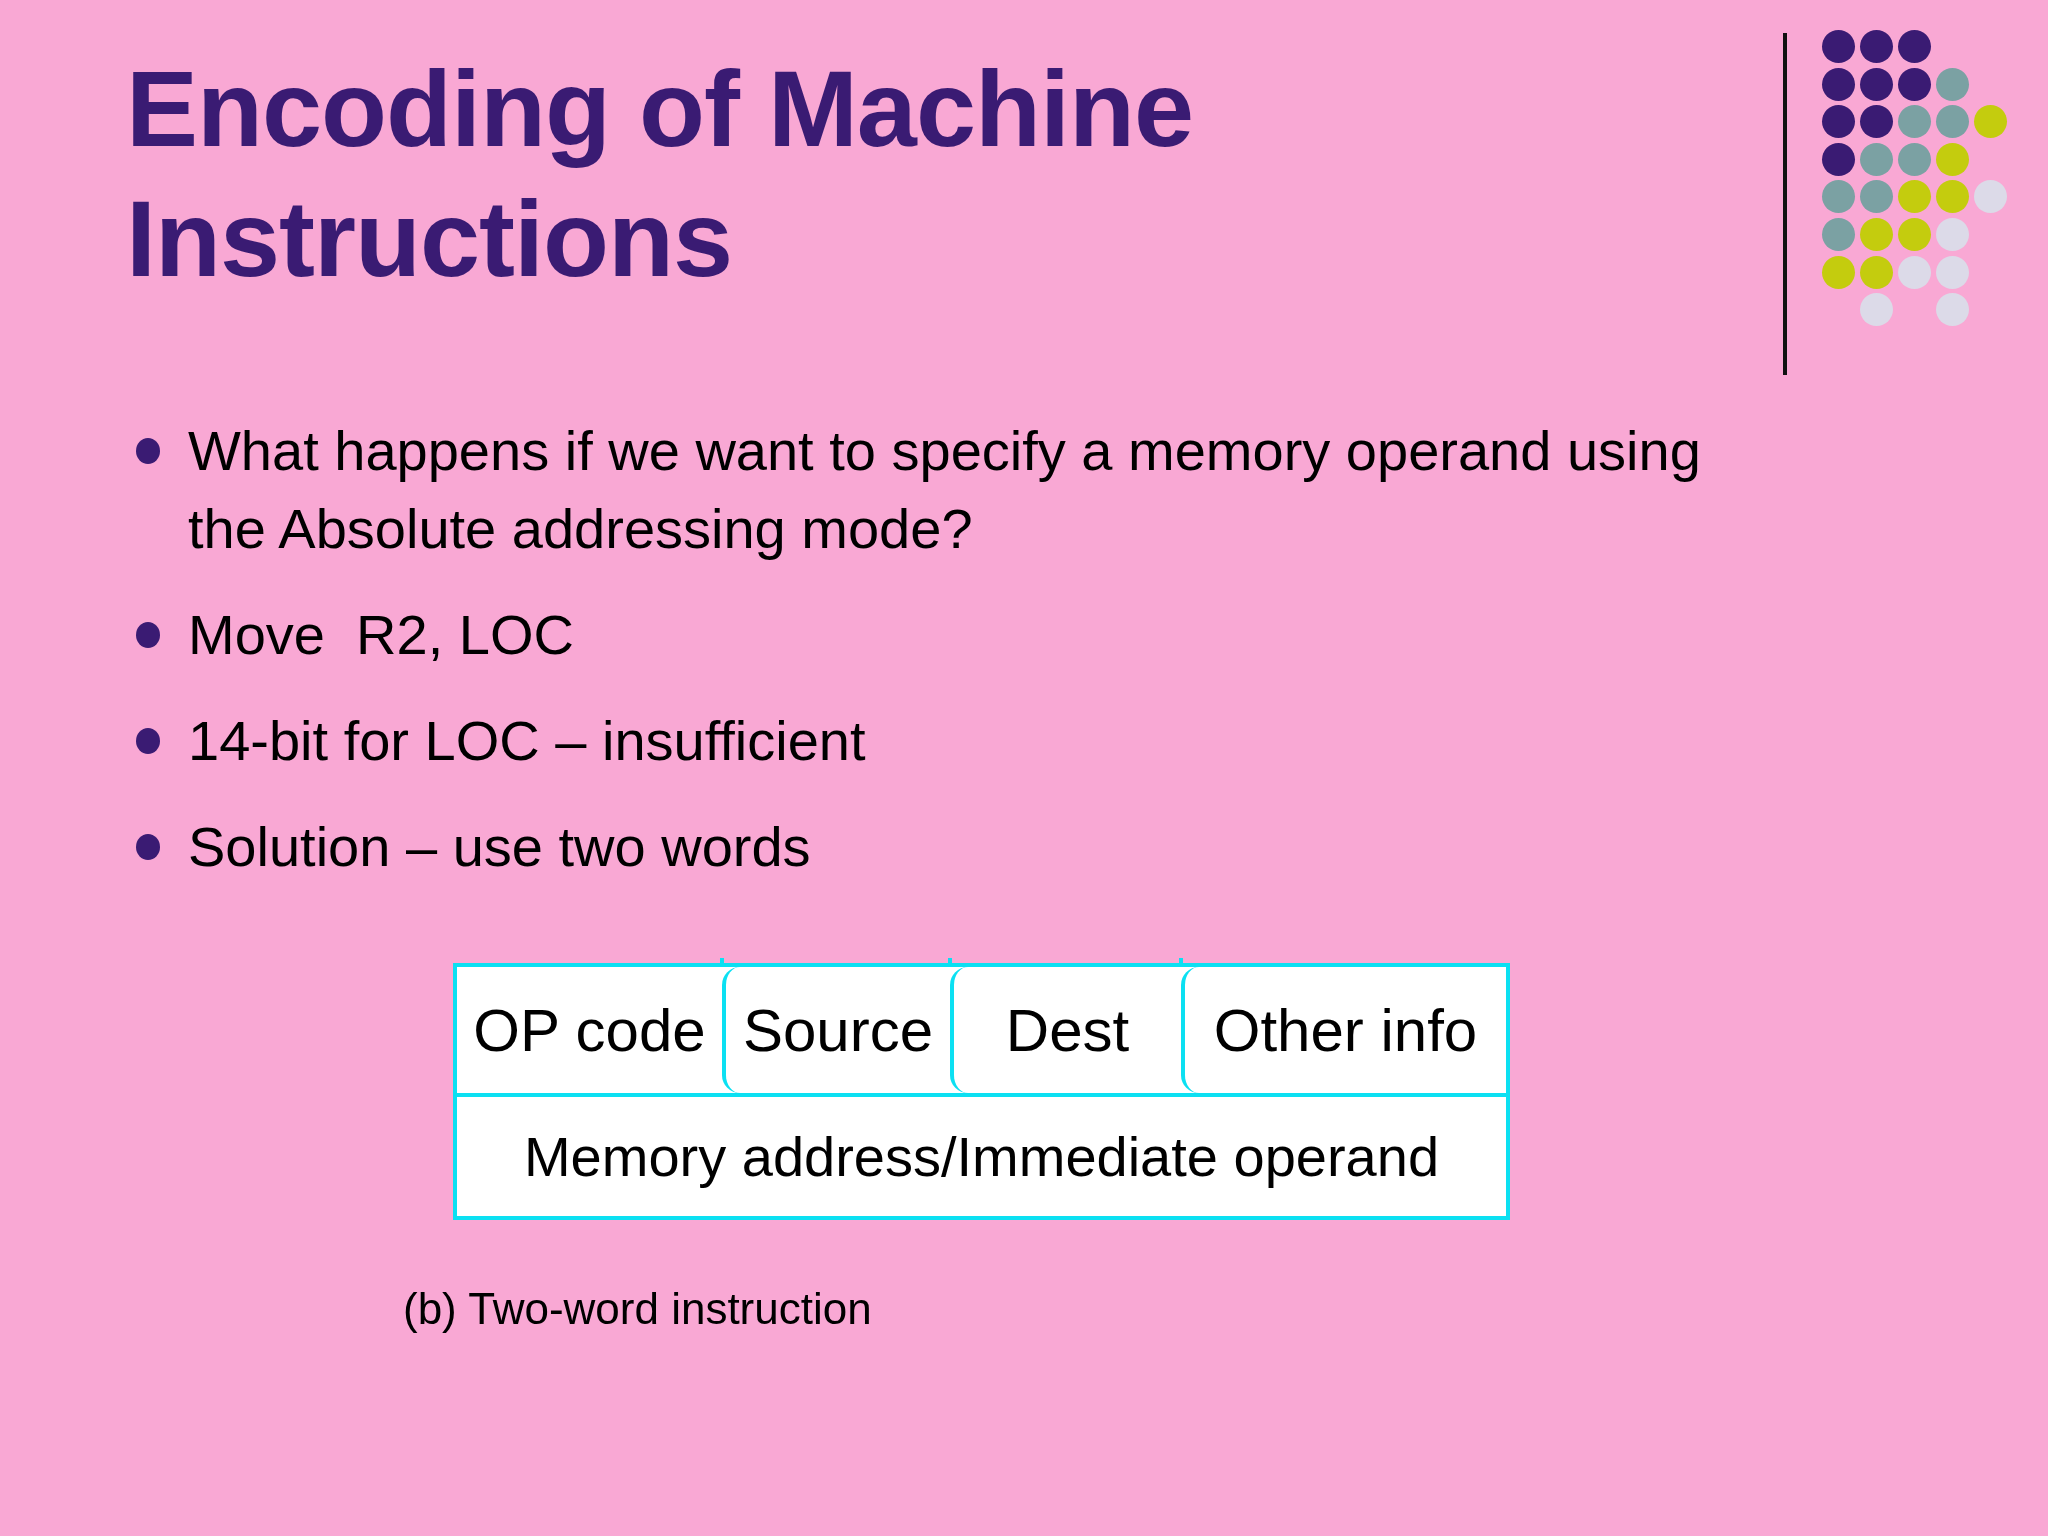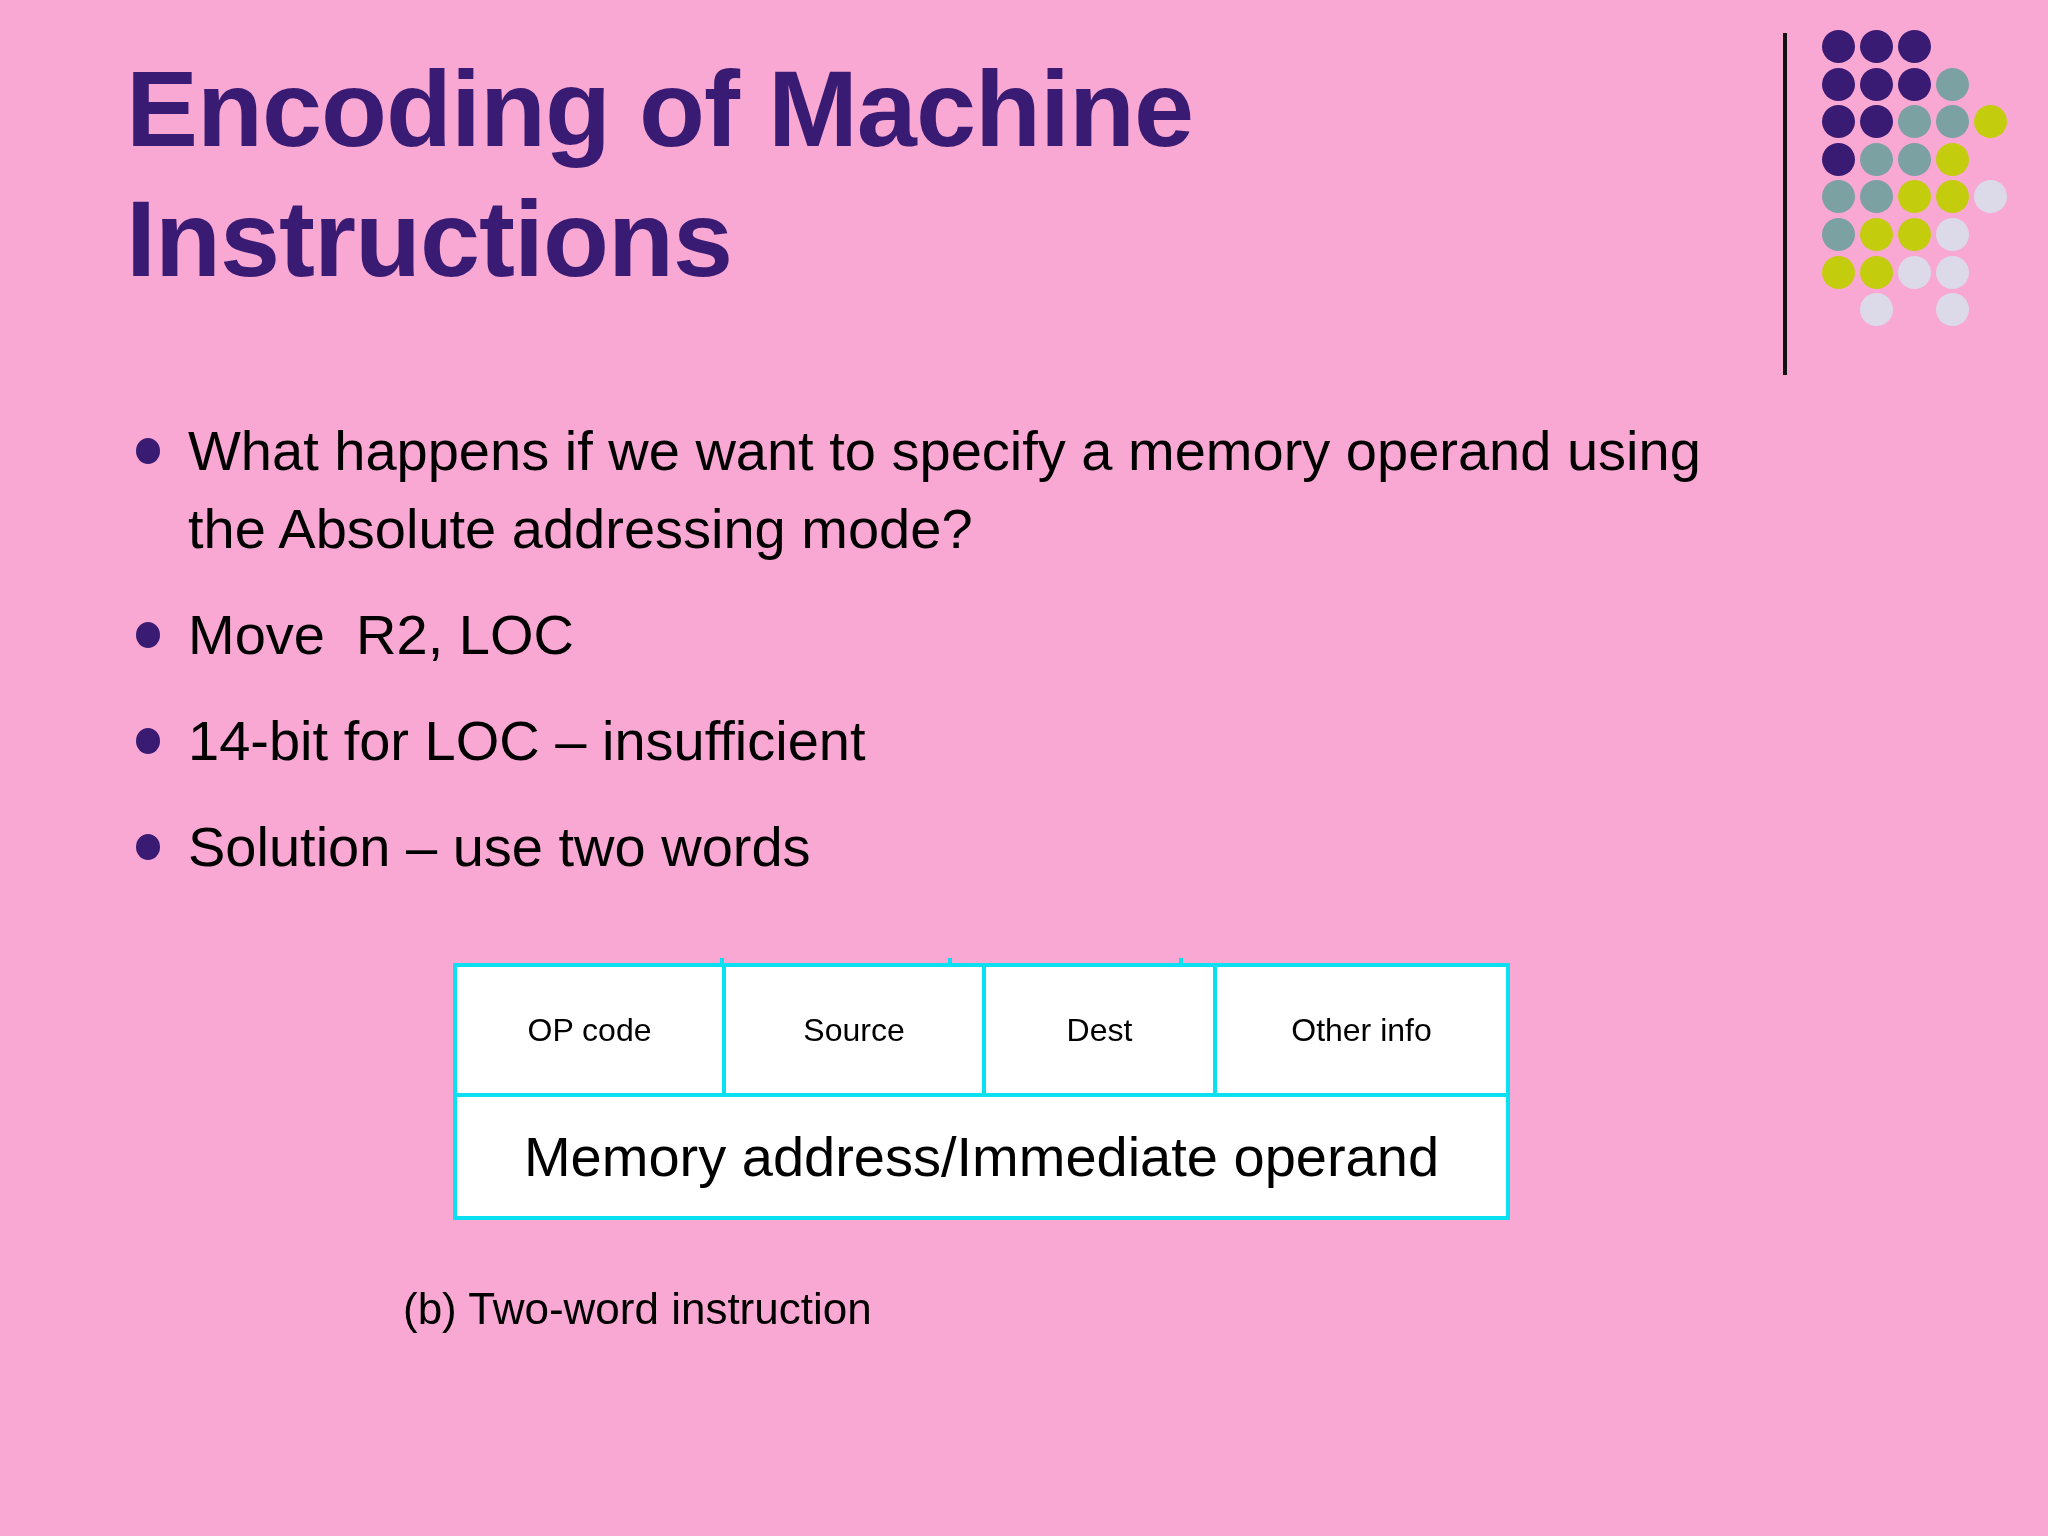--- a/index.html
+++ b/index.html
@@ -26,24 +26,24 @@
   }
   .bullet-text{font-size:56px;line-height:78px;white-space:pre-wrap;}
   
   .ibox{
     position:absolute;left:453px;top:963px;width:1057px;height:257px;
     border:4px solid #0BE0F2;box-sizing:border-box;background:#fff;
   }
   .irow1{display:flex;height:126px;}
   .icell{
     display:flex;align-items:center;justify-content:center;
-    font-size:32px;box-sizing:border-box;
+    font-size:60px;box-sizing:border-box;border-radius:18px;
   }
   .icell + .icell{border-left:4px solid #0BE0F2;}
-  .c1{width:265px;} .c2{width:260px;} .c3{width:231px;} .c4{flex:1;}
+  .c1{width:265px;} .c2{width:228px;} .c3{width:231px;} .c4{flex:1;}
   .irow2{
     border-top:4px solid #0BE0F2;height:119px;
     display:flex;align-items:center;justify-content:center;font-size:56px;
   }
   .tick{position:absolute;width:4px;height:9px;top:-9px;background:#0BE0F2;}
   .t1{left:263px;} .t2{left:491px;} .t3{left:722px;}
   .caption{
     position:absolute;left:403px;top:1283px;width:1057px;
     font-size:44px;line-height:52px;
   }

